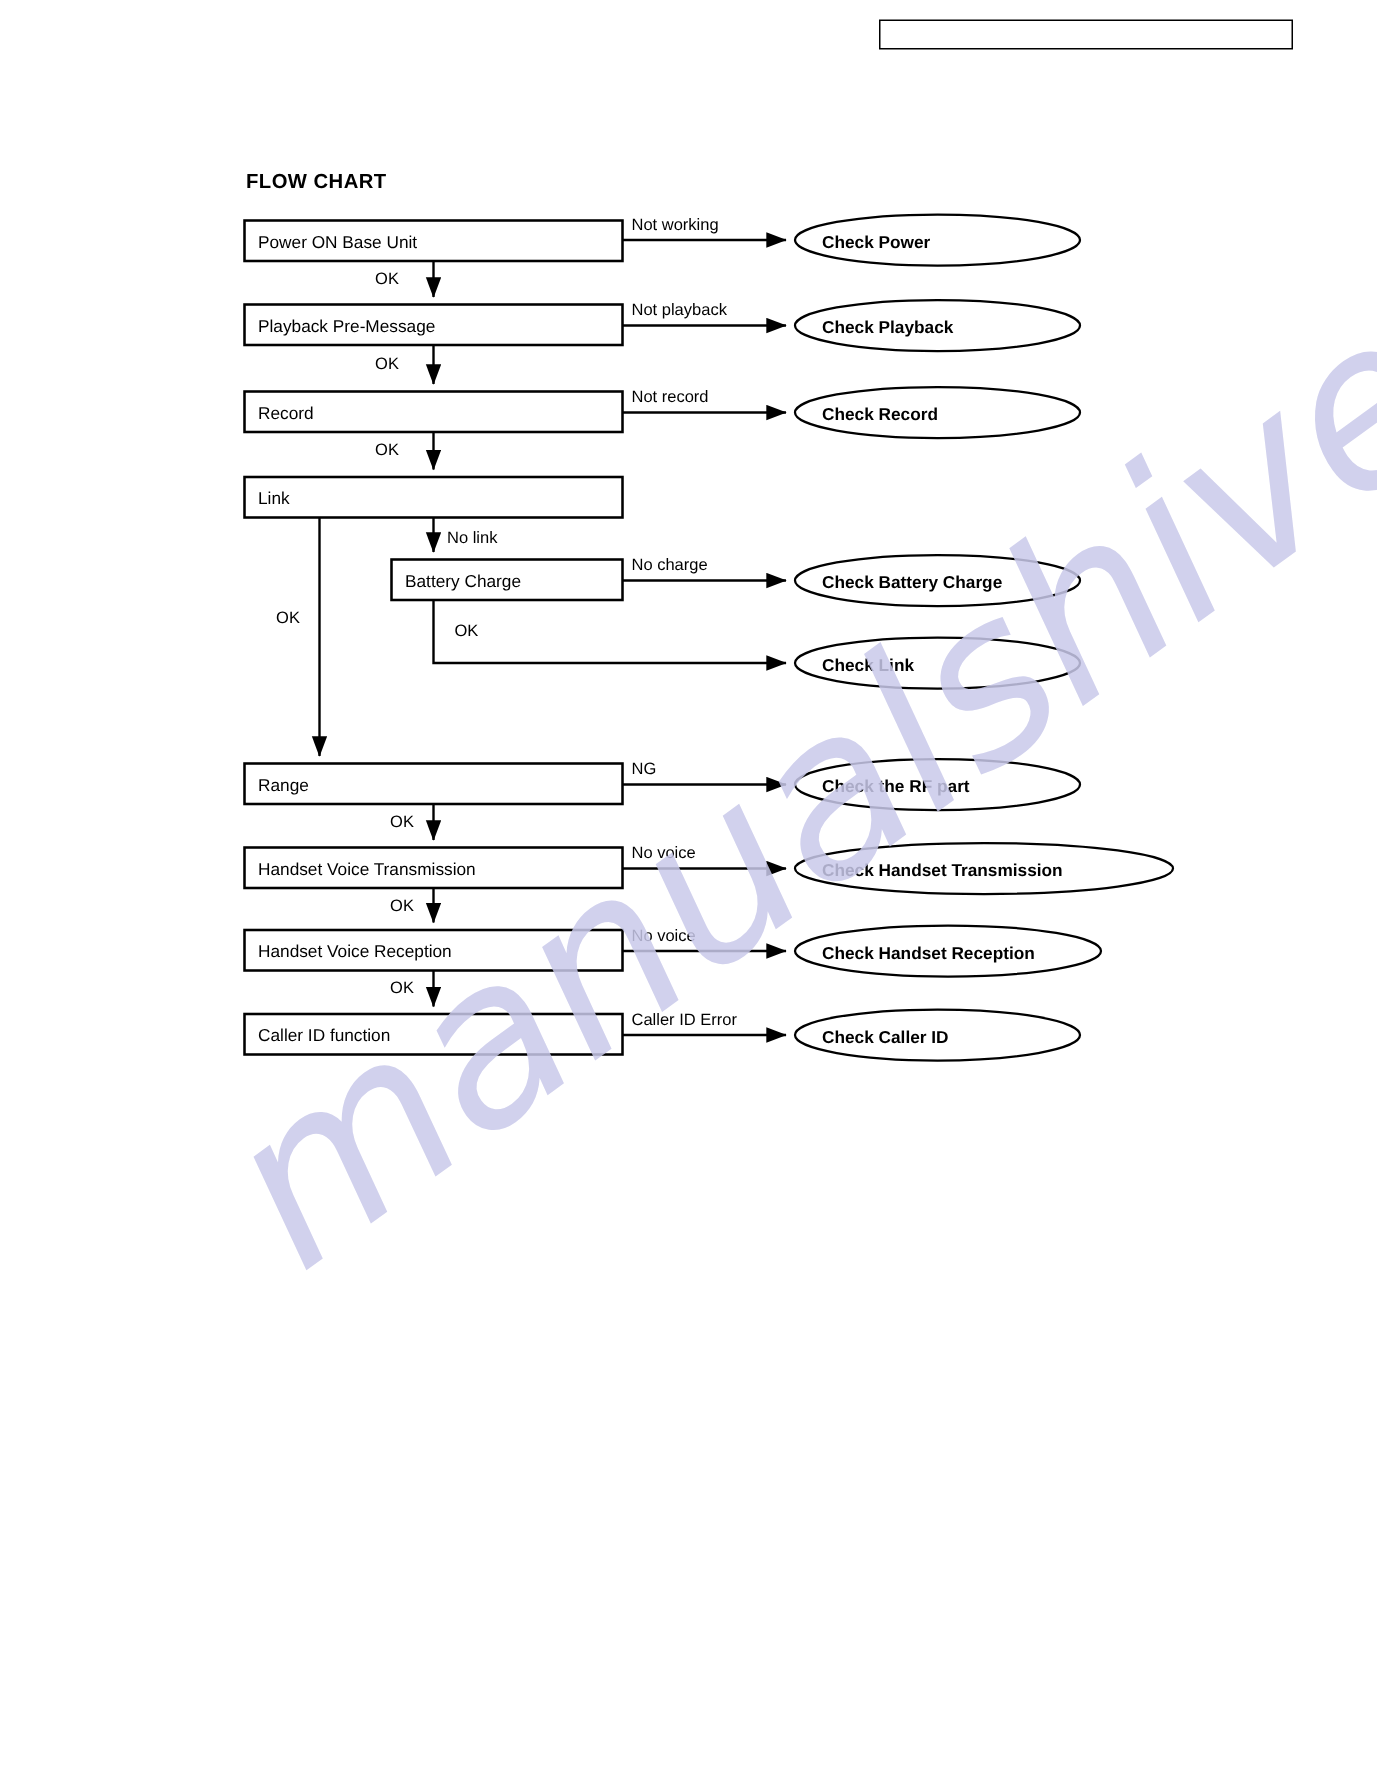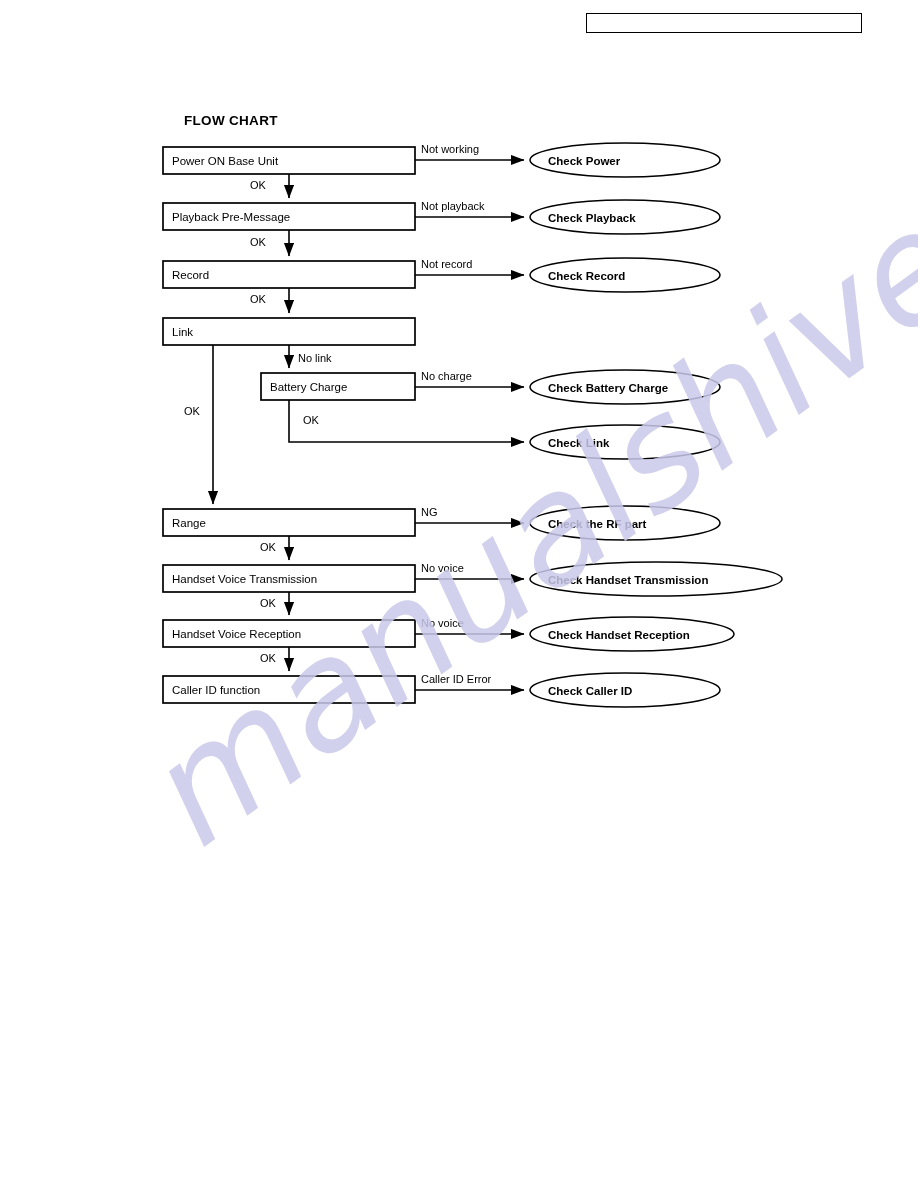--- a/index.html
+++ b/index.html
@@ -41,21 +41,20 @@
   }
   
   #section-title {
     position: absolute;
     left: 164px;
     top: 113px;
     font-size: 13.5px;
     font-weight: bold;
     letter-spacing: 0.3px;
     white-space: nowrap;
-    margin-left: 20px;
   }
   
   #watermark {
     position: absolute;
     left: 0;
     top: 0;
     width: 918px;
     height: 1188px;
     pointer-events: none;
     z-index: 5;

